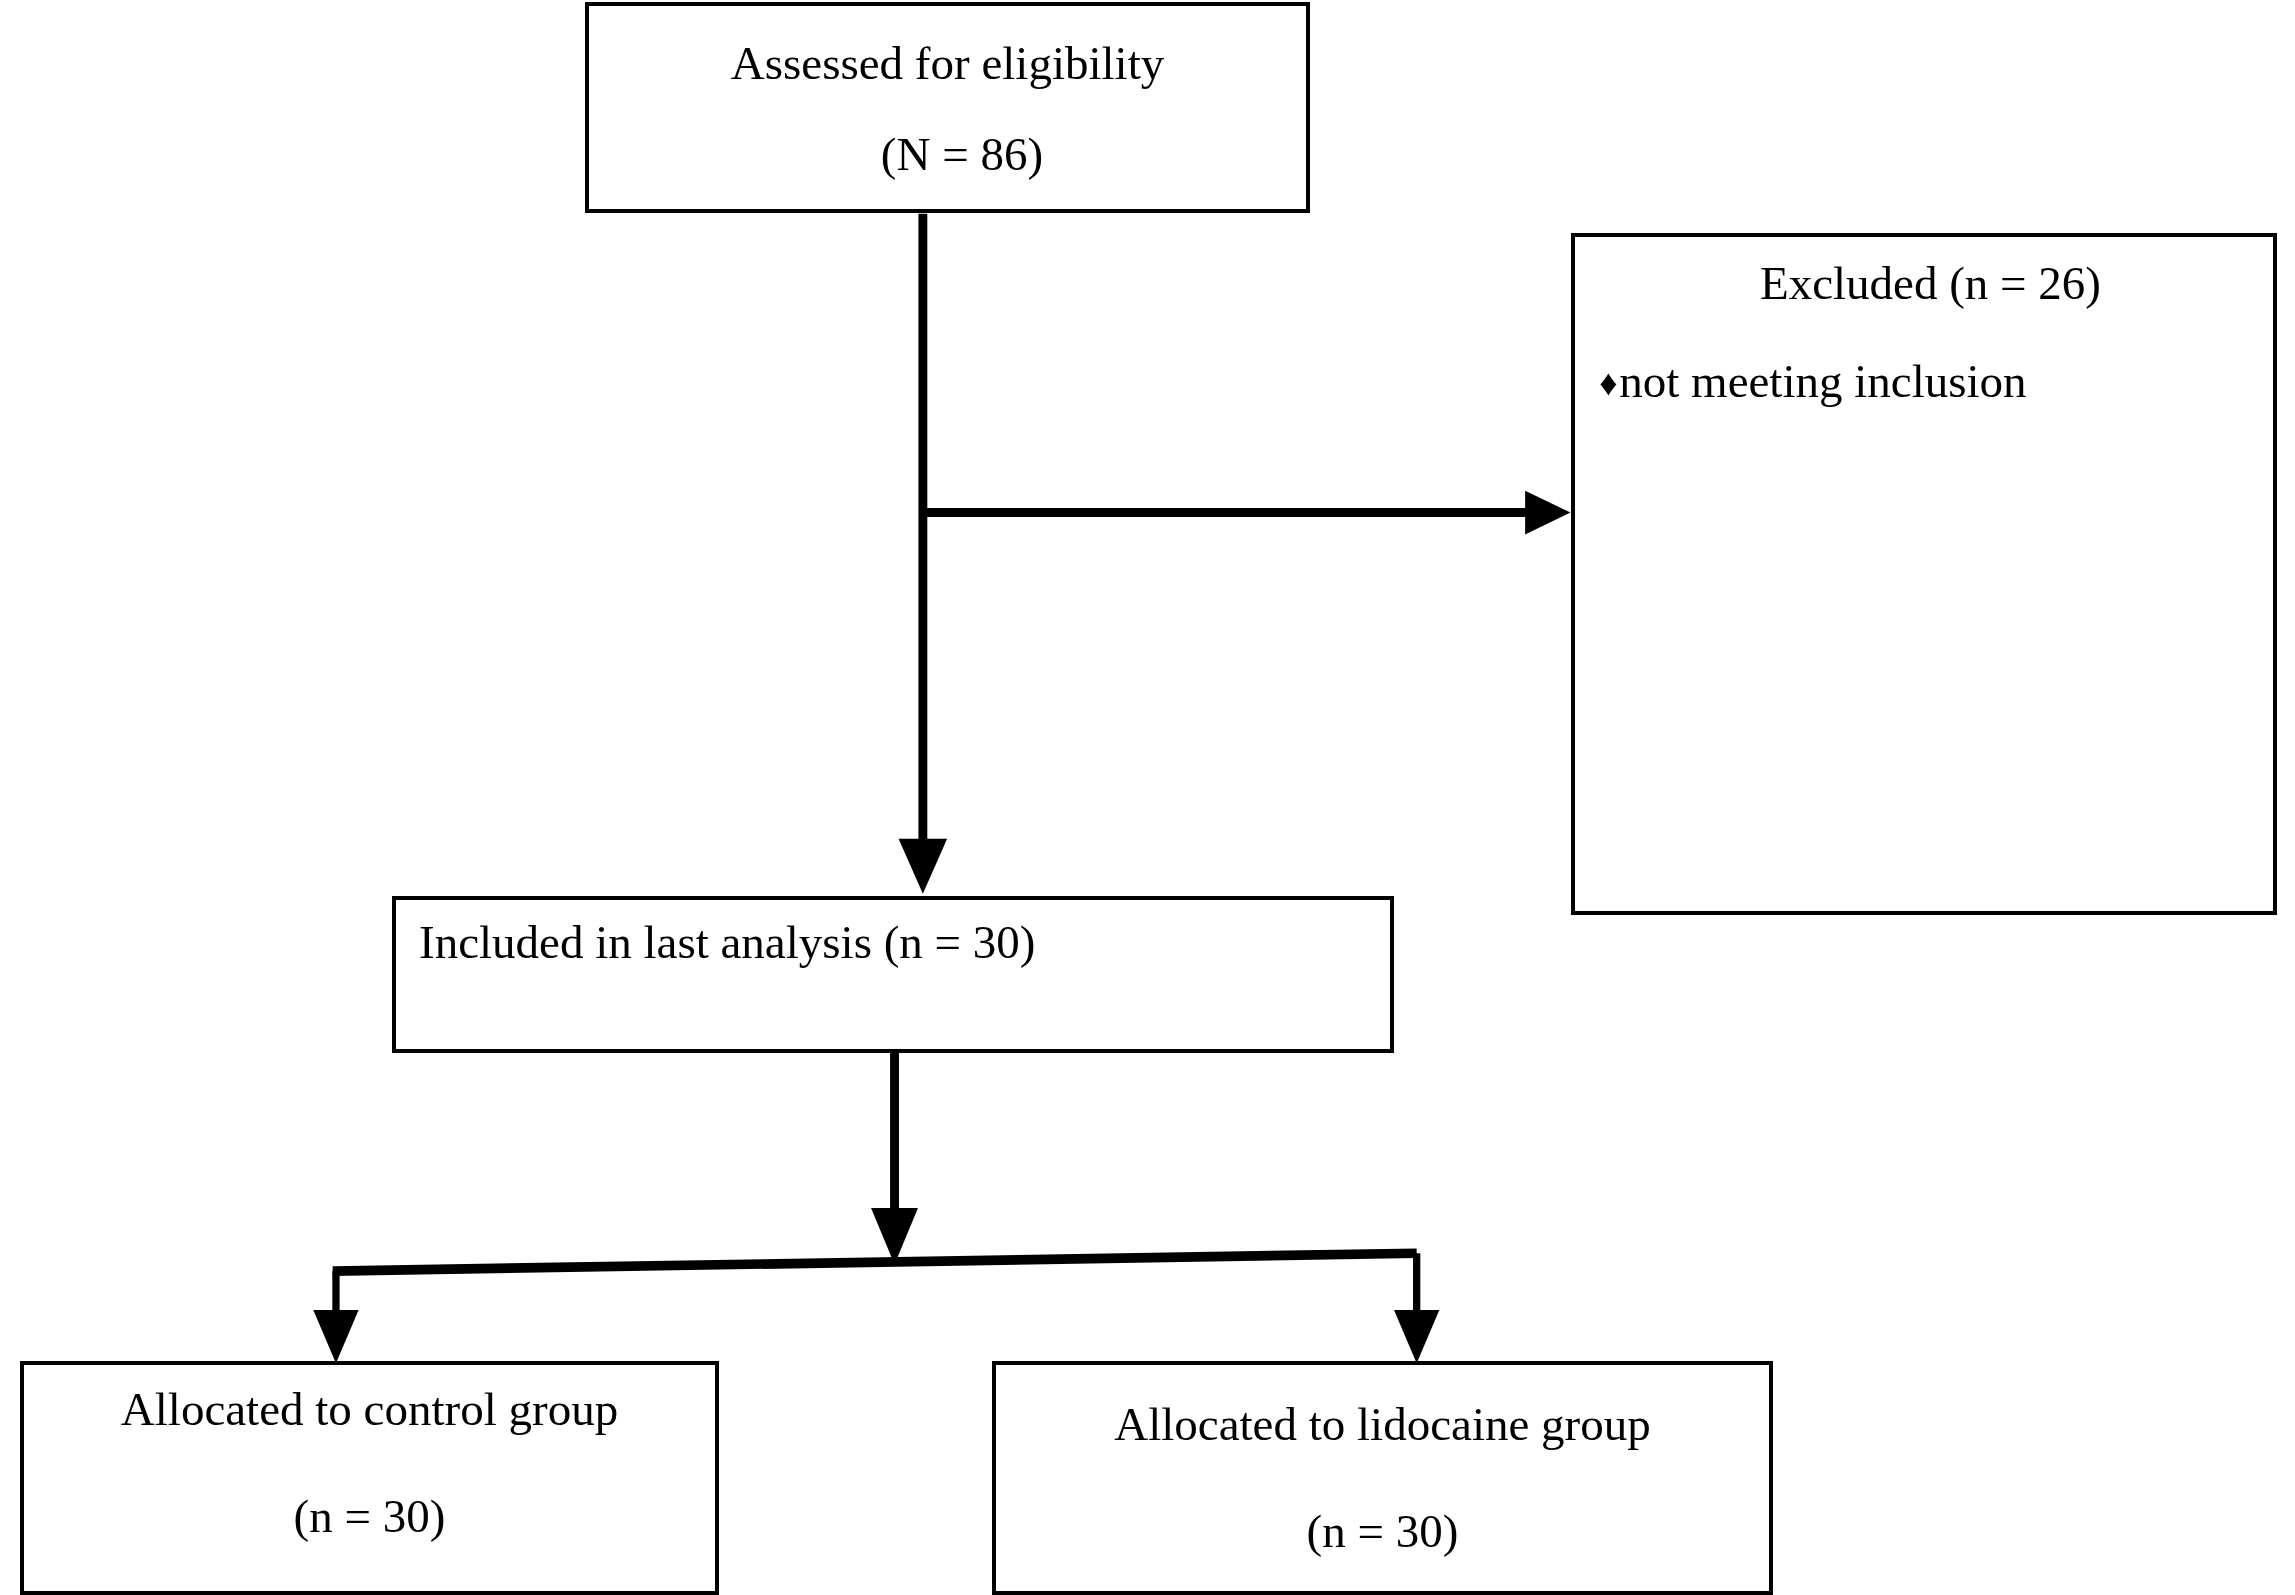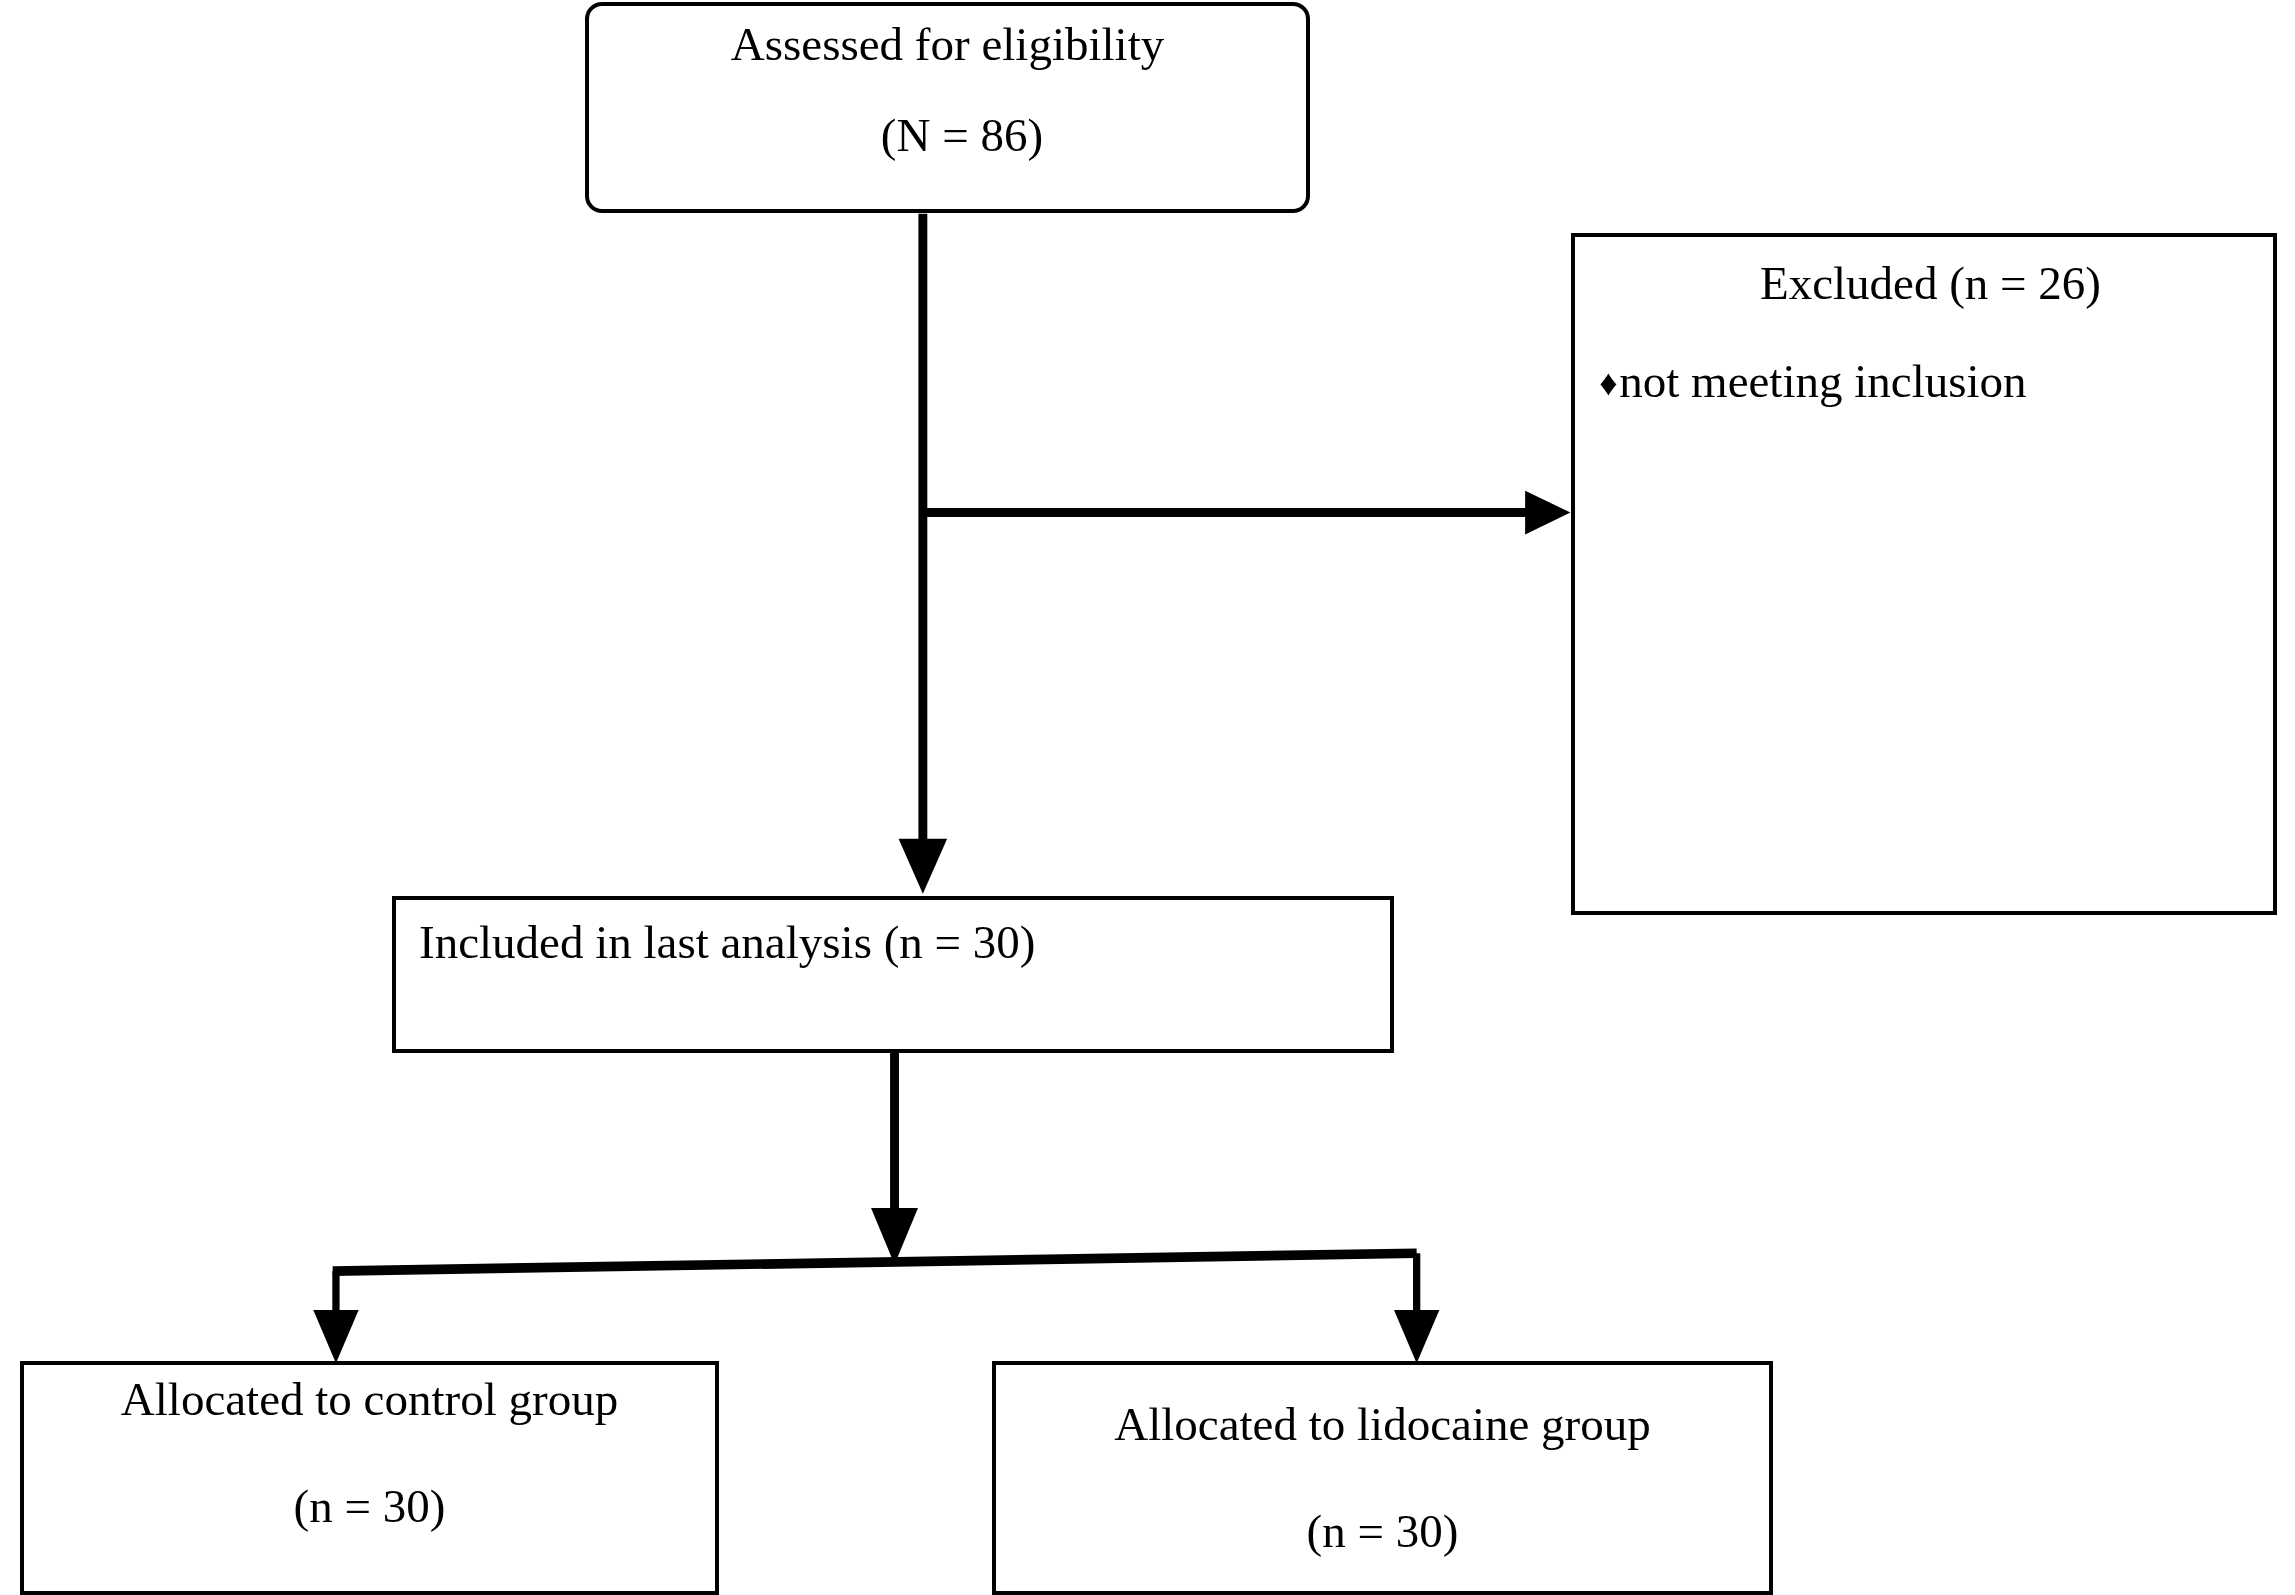--- a/index.html
+++ b/index.html
@@ -35,22 +35,21 @@
     line-height: 1.05;
     white-space: nowrap;
   }
   
   #box-assessed {
     left: 585px;
     top: 2.4px;
     width: 725px;
     height: 211px;
     justify-content: flex-start;
-    padding-top: 7px;
-    border-radius: 17px;
+    padding-top: 26px;
   }
   #box-assessed .box-line:nth-child(1) { margin-top: 6.5px; }
   #box-assessed .box-line:nth-child(2) { margin-top: 42px; margin-left: 29px; }
 
   
   #box-excluded {
     left: 1571px;
     top: 233px;
     width: 706px;
     height: 682px;
@@ -98,21 +97,21 @@
     width: auto;
   }
 
   
   #box-control {
     left: 20px;
     top: 1361px;
     width: 699px;
     height: 234px;
     justify-content: flex-start;
-    padding-top: 10px;
+    padding-top: 20px;
   }
   #box-lidocaine {
     left: 992px;
     top: 1361px;
     width: 781px;
     height: 234px;
     justify-content: center;
   }
   #box-control .box-line:nth-child(2),
   #box-lidocaine .box-line:nth-child(2) {

